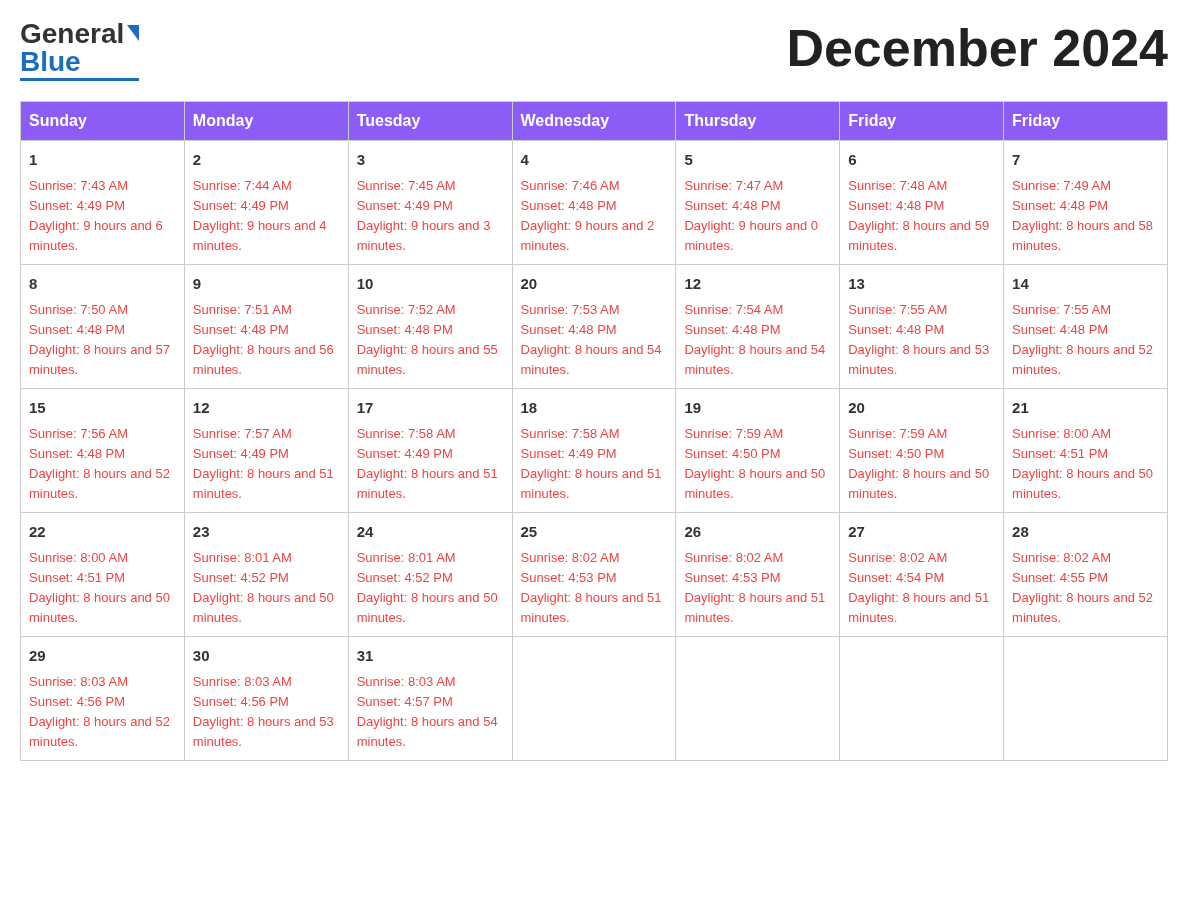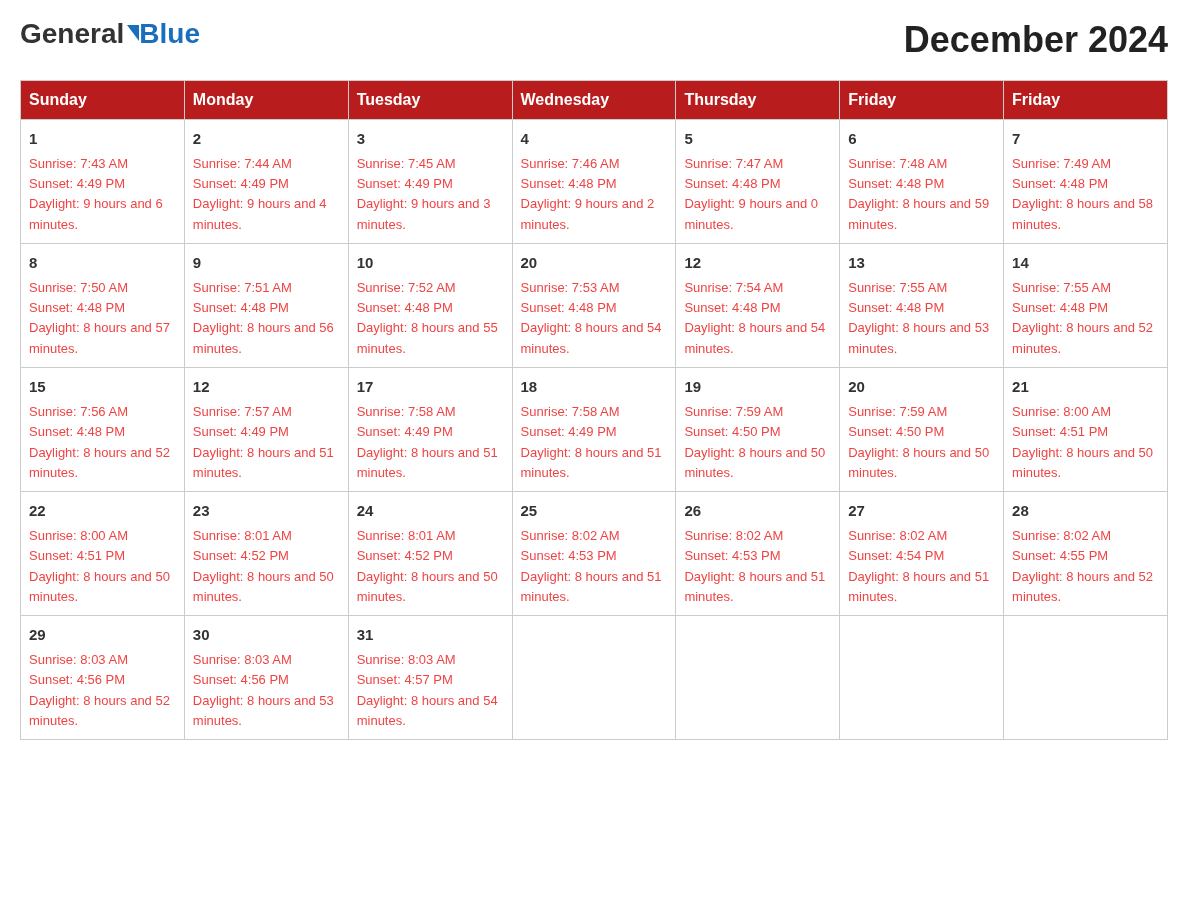--- a/index.html
+++ b/index.html
@@ -11,21 +11,21 @@
       min-height: 918px;
     }
     .header {
       display: flex;
       justify-content: space-between;
       align-items: flex-start;
       margin-bottom: 20px;
     }
     .logo {
       display: flex;
-      flex-direction: row;
+      flex-direction: column;
       align-items: flex-start;
     }
     .logo-general {
       font-size: 28px;
       font-weight: bold;
       color: #333;
       line-height: 1;
     }
     .logo-blue {
       font-size: 28px;
@@ -36,35 +36,35 @@
     .logo-line {
       width: 100%;
       height: 3px;
       background: #1a6ebd;
       margin-top: 2px;
     }
     .title-block {
       text-align: right;
     }
     .month-title {
-      font-size: 36px;
+      font-size: 52px;
       font-weight: bold;
       color: #222;
       line-height: 1.1;
     }
     .subtitle {
       font-size: 20px;
       color: #555;
     }
     .calendar-table {
       width: 100%;
       border-collapse: collapse;
     }
     .calendar-table thead tr th {
-      background: #b91c1c;
+      background: #8b5cf6;
       color: #fff;
       font-size: 16px;
       font-weight: bold;
       padding: 10px 8px;
       text-align: left;
       border: 1px solid #ccc;
     }
     .calendar-table tbody tr td {
       vertical-align: top;
       padding: 8px;

